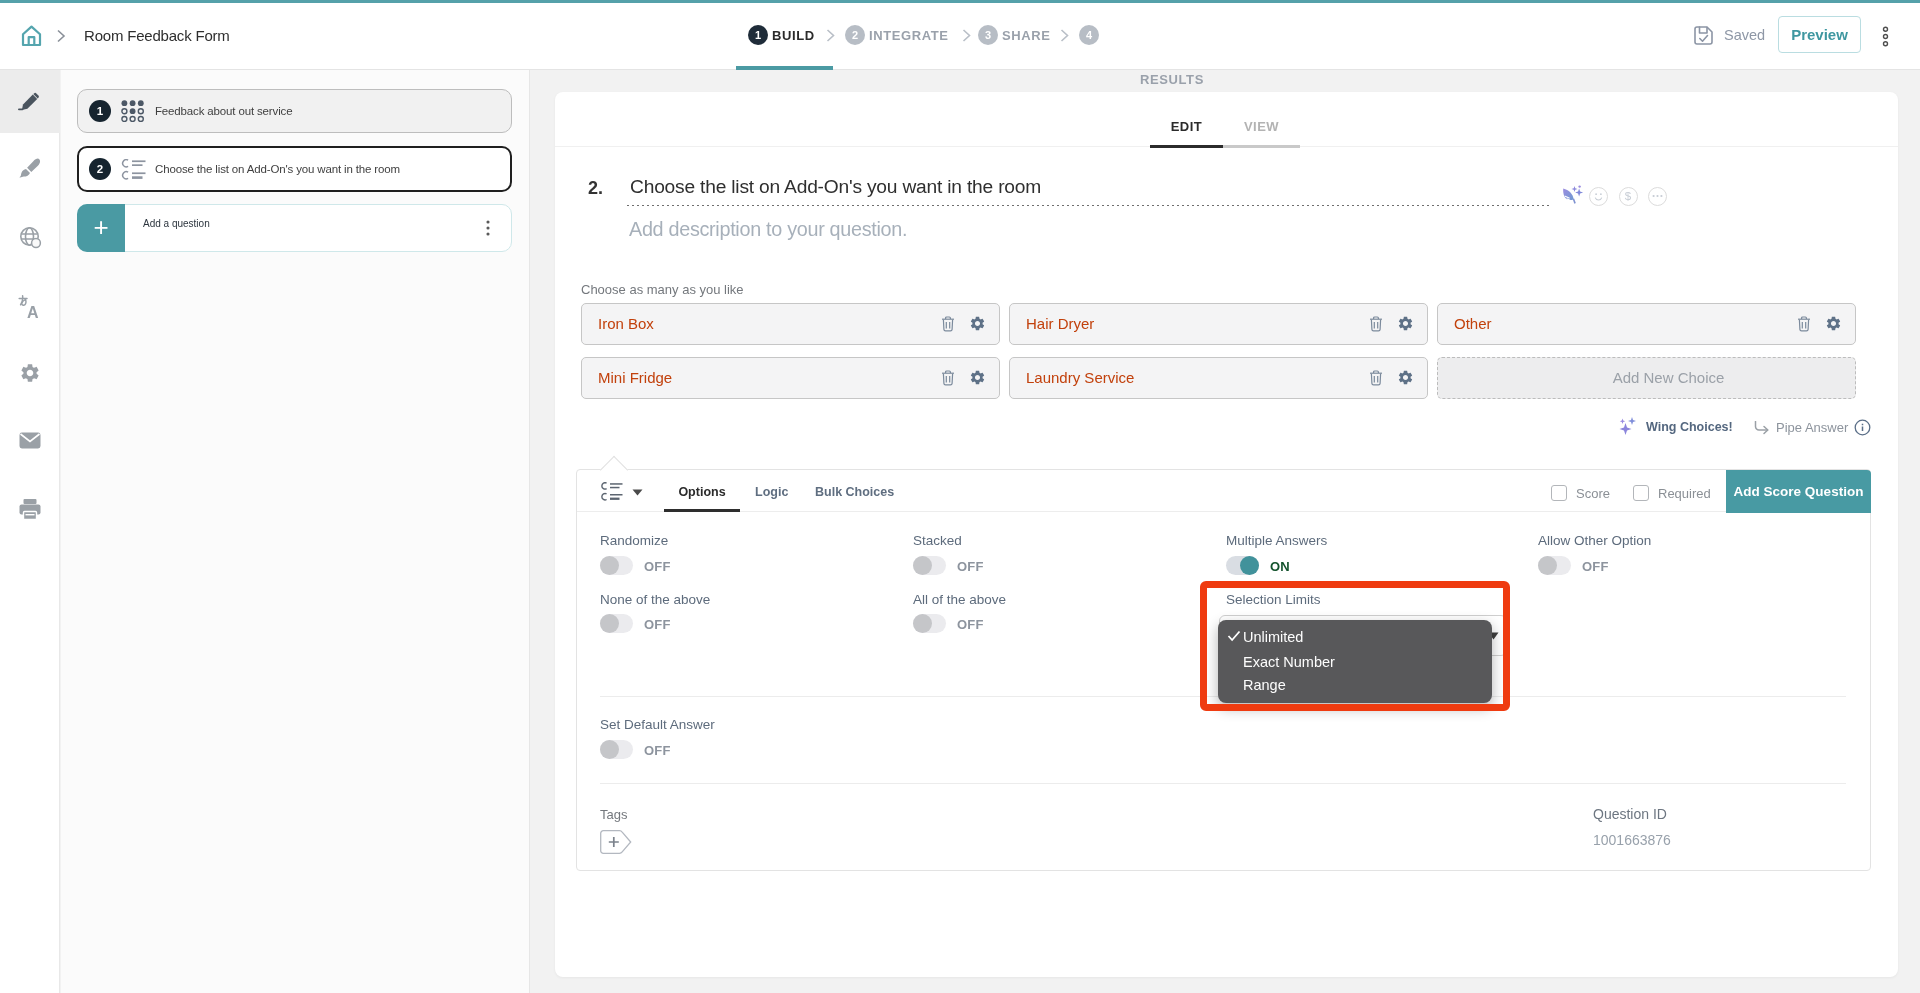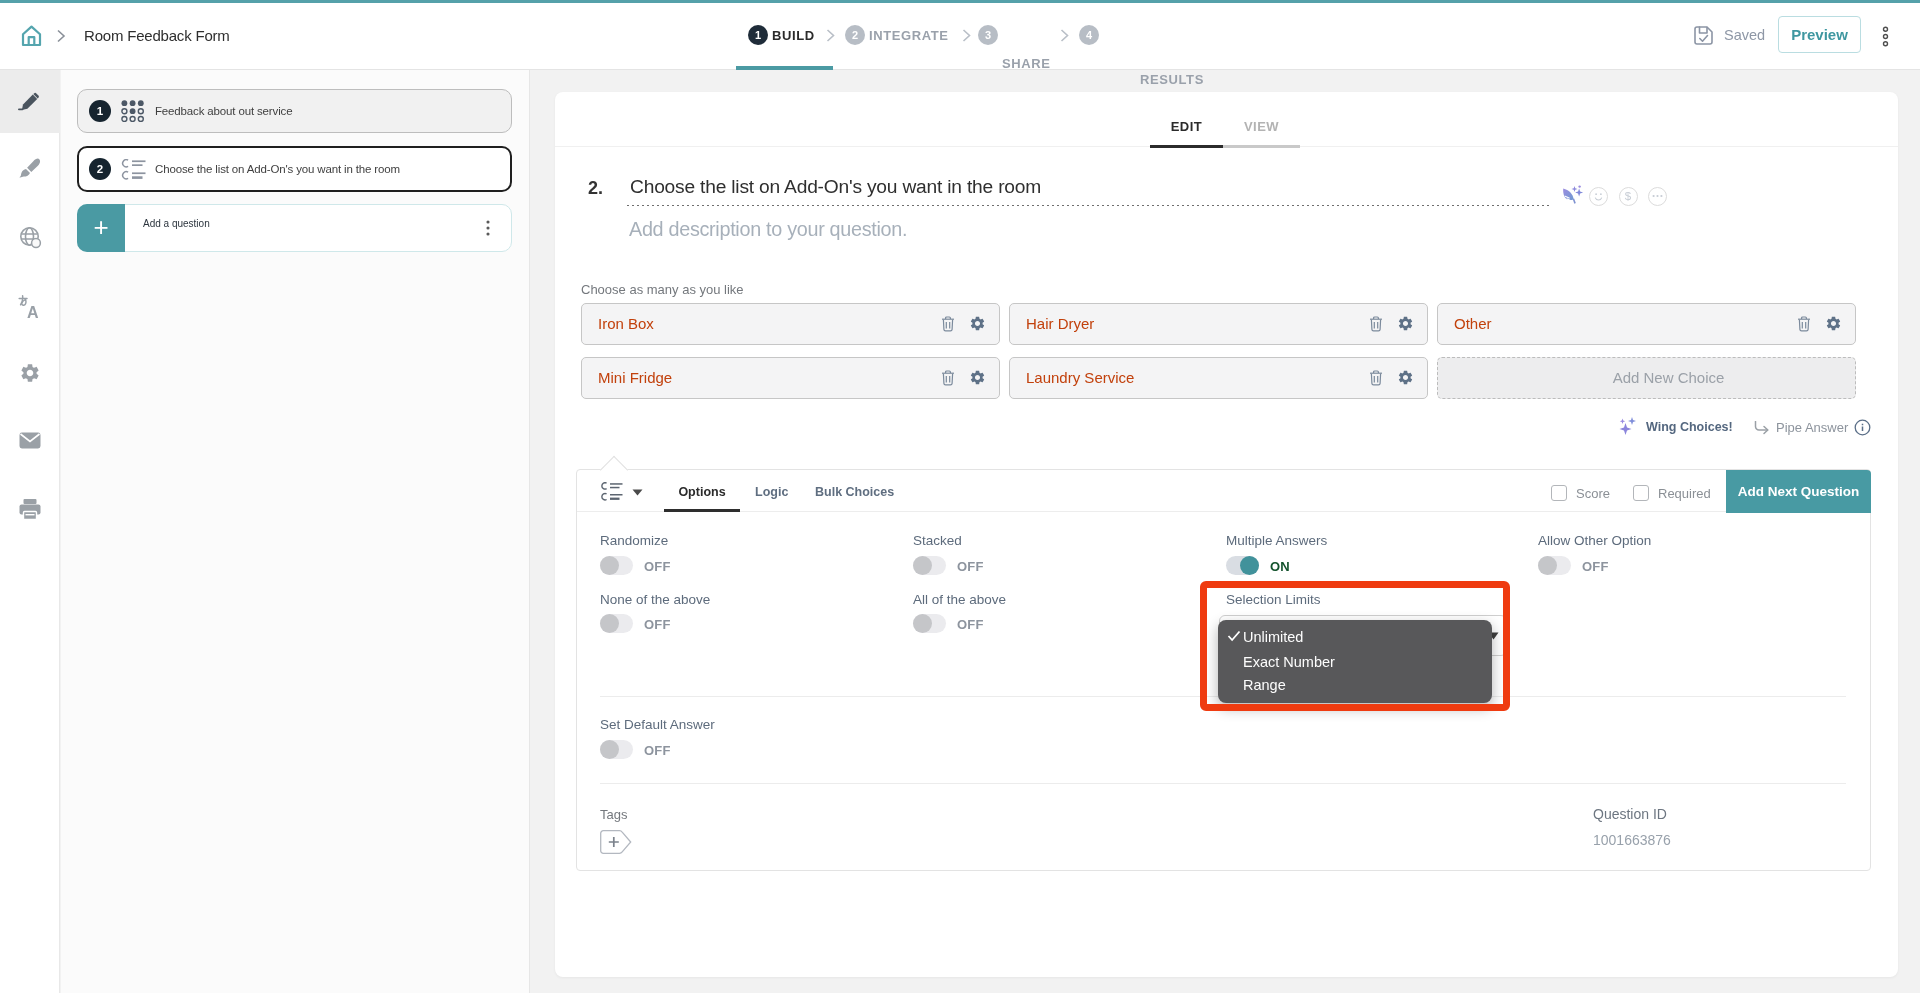--- a/index.html
+++ b/index.html
@@ -37,21 +37,21 @@
 <div class="steplbl" style="left:772px;color:#2b2b2b;">BUILD</div>
 <svg class="stepchev" style="left:826px;" width="9" height="13" viewBox="0 0 9 13" fill="none" stroke="#b9bfc7" stroke-width="1.6">
     <path d="M1.5 1 L7.5 6.5 L1.5 12"></path>
   </svg>
 <div class="stepnum" style="left:845px;">2</div>
 <div class="steplbl" style="left:869px;">INTEGRATE</div>
 <svg class="stepchev" style="left:962px;" width="9" height="13" viewBox="0 0 9 13" fill="none" stroke="#b9bfc7" stroke-width="1.6">
     <path d="M1.5 1 L7.5 6.5 L1.5 12"></path>
   </svg>
 <div class="stepnum" style="left:978px;">3</div>
-<div class="steplbl" style="left:1002px;margin-top:28px;">SHARE</div>
+<div class="steplbl" style="left:1002px;">SHARE</div>
 <svg class="stepchev" style="left:1060px;" width="9" height="13" viewBox="0 0 9 13" fill="none" stroke="#b9bfc7" stroke-width="1.6">
     <path d="M1.5 1 L7.5 6.5 L1.5 12"></path>
   </svg>
 <div class="stepnum" style="left:1079px;">4</div>
 <div class="steplbl" style="left:1140px;margin-top:44px;">RESULTS</div>
 <div class="abs" style="left:736px;top:66px;width:97px;height:4px;background:#4b9aa3;"></div>
 
 <svg class="abs" style="left:1693px;top:25px;" width="21" height="21" viewBox="0 0 21 21" fill="none" stroke="#8c95a5" stroke-width="1.6" stroke-linejoin="round" stroke-linecap="round">
   <path d="M2 4 a2 2 0 0 1 2-2 H14 L19 7 V17 a2 2 0 0 1 -2 2 H4 a2 2 0 0 1 -2-2 Z"></path>
   <path d="M6.5 2 V8 H14 V2.5"></path>
@@ -289,21 +289,21 @@
     <path d="M0.5 0.5 h10 l-5 6 Z"></path>
   </svg>
 <div class="abs" style="left:664px;top:485px;width:76px;text-align:center;font-size:12.5px;font-weight:bold;color:#2b2b2b;">Options</div>
 <div class="abs" style="left:664px;top:509px;width:76px;height:3px;background:#2e2e2e;"></div>
 <div class="abs" style="left:755px;top:485px;font-size:12.5px;font-weight:600;color:#5f6e80;">Logic</div>
 <div class="abs" style="left:815px;top:485px;font-size:12.5px;font-weight:600;color:#5f6e80;">Bulk Choices</div>
 <div class="cb" style="left:1551px;top:485px;"></div>
 <div class="abs" style="left:1576px;top:486px;font-size:13px;color:#8b9096;">Score</div>
 <div class="cb" style="left:1633px;top:485px;"></div>
 <div class="abs" style="left:1658px;top:486px;font-size:13px;color:#8b9096;">Required</div>
-<div class="abs" style="left:1726px;top:470px;width:145px;height:43px;background:#489aa3;border-radius:0 4px 0 0;text-align:center;line-height:43px;font-size:13.5px;font-weight:bold;color:#fff;">Add Next Question</div>
+<div class="abs" style="left:1726px;top:470px;width:145px;height:43px;background:#489aa3;border-radius:0 4px 0 0;text-align:center;line-height:43px;font-size:13.5px;font-weight:bold;color:#fff;">Add Score Question</div>
 
 <div class="lbl" style="left:600px;top:533px;">Randomize</div>
 <div class="tg" style="left:600px;top:556px;">
     <div class="knob"></div>
   </div>
 <div class="off" style="left:644px;top:559px;">OFF</div>
 
 <div class="lbl" style="left:913px;top:533px;">Stacked</div>
 <div class="tg" style="left:913px;top:556px;">
     <div class="knob"></div>

